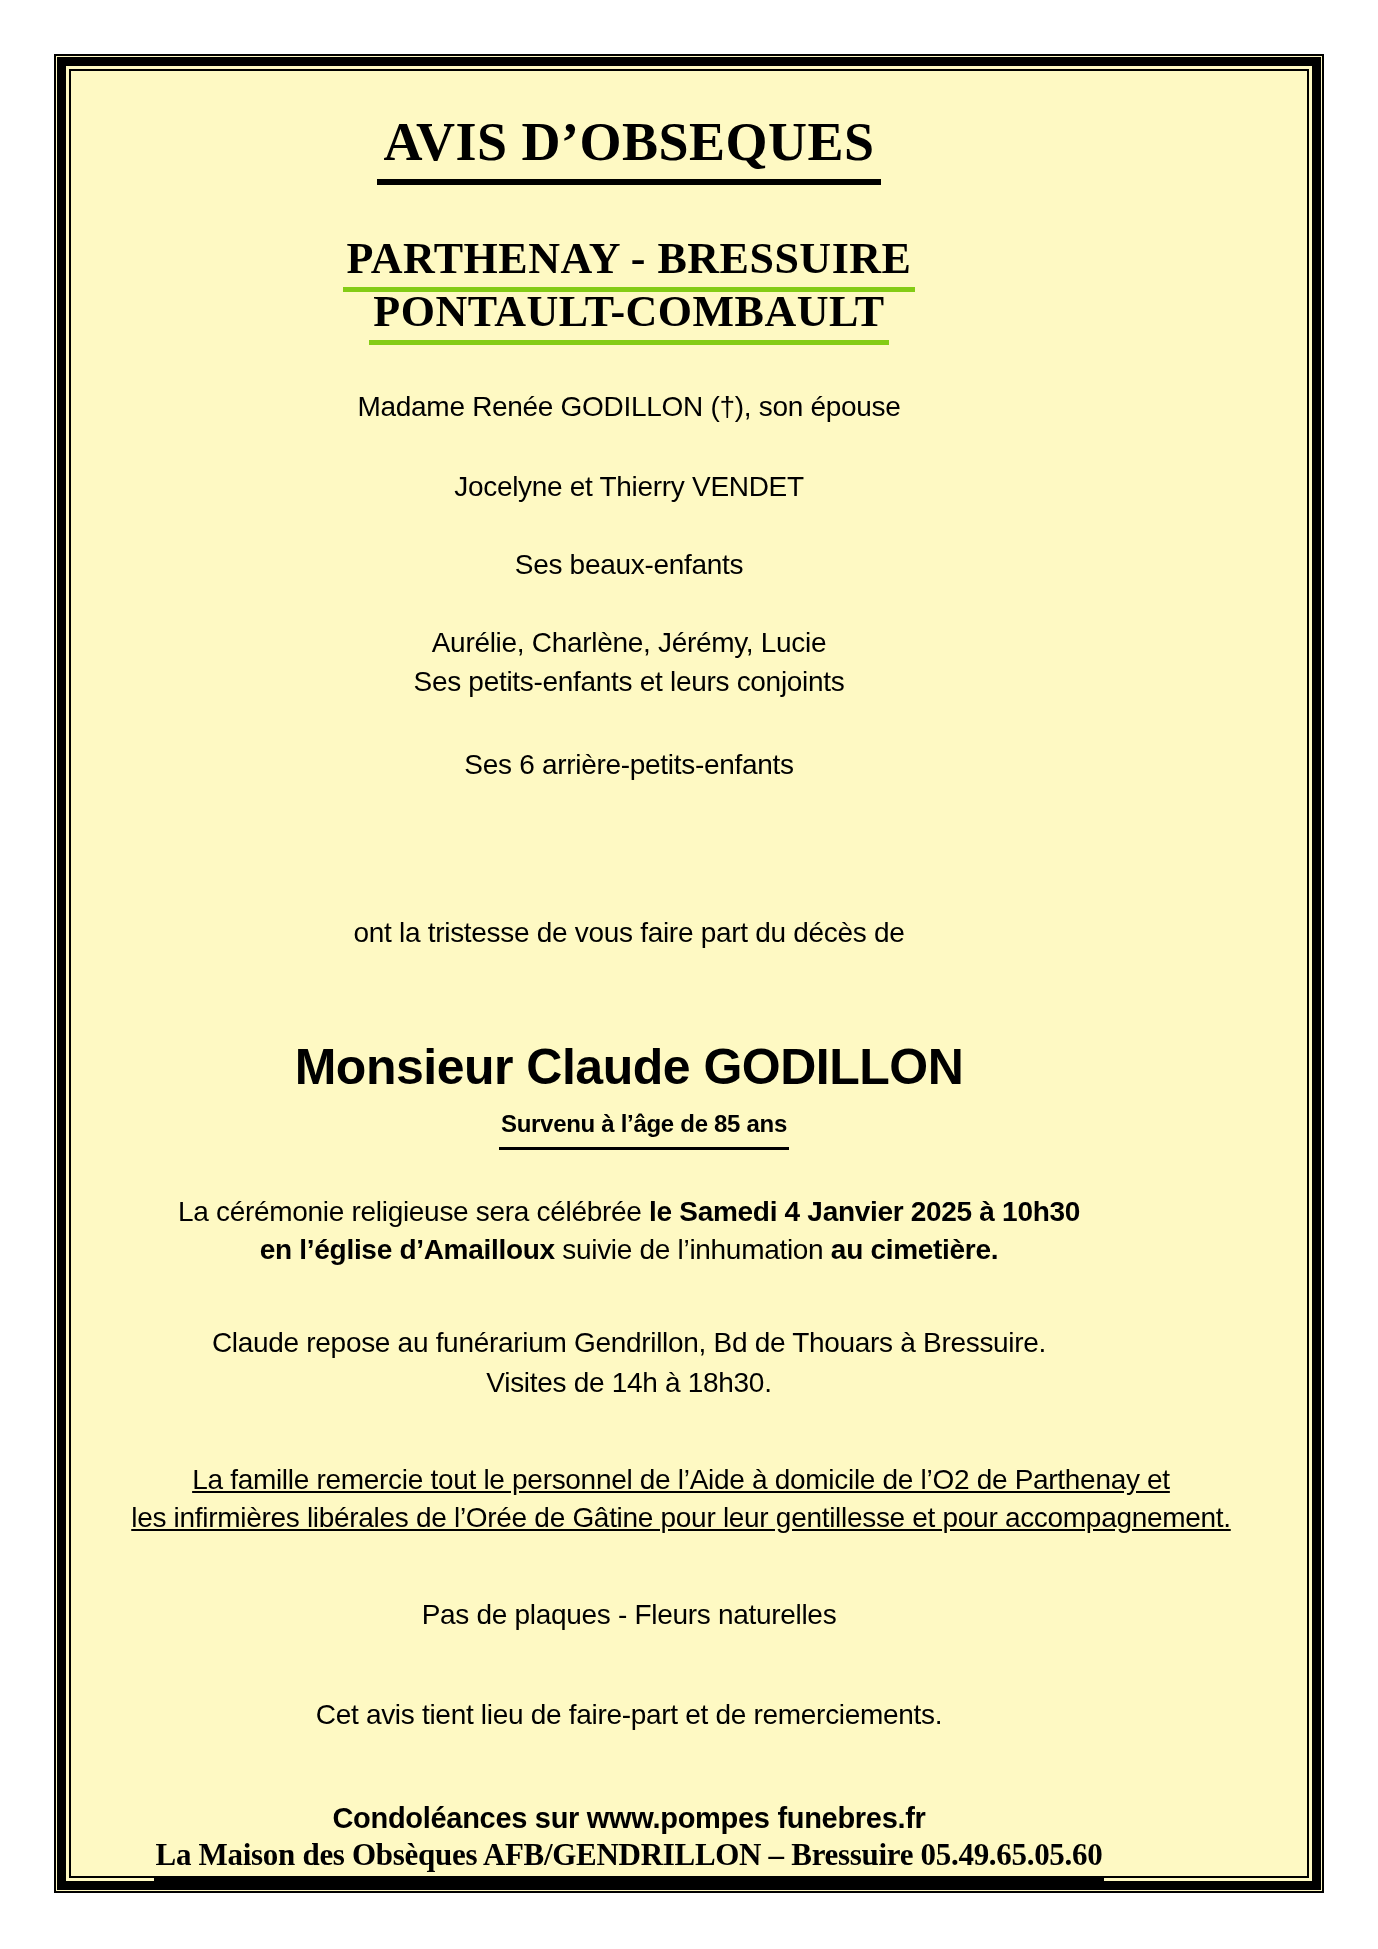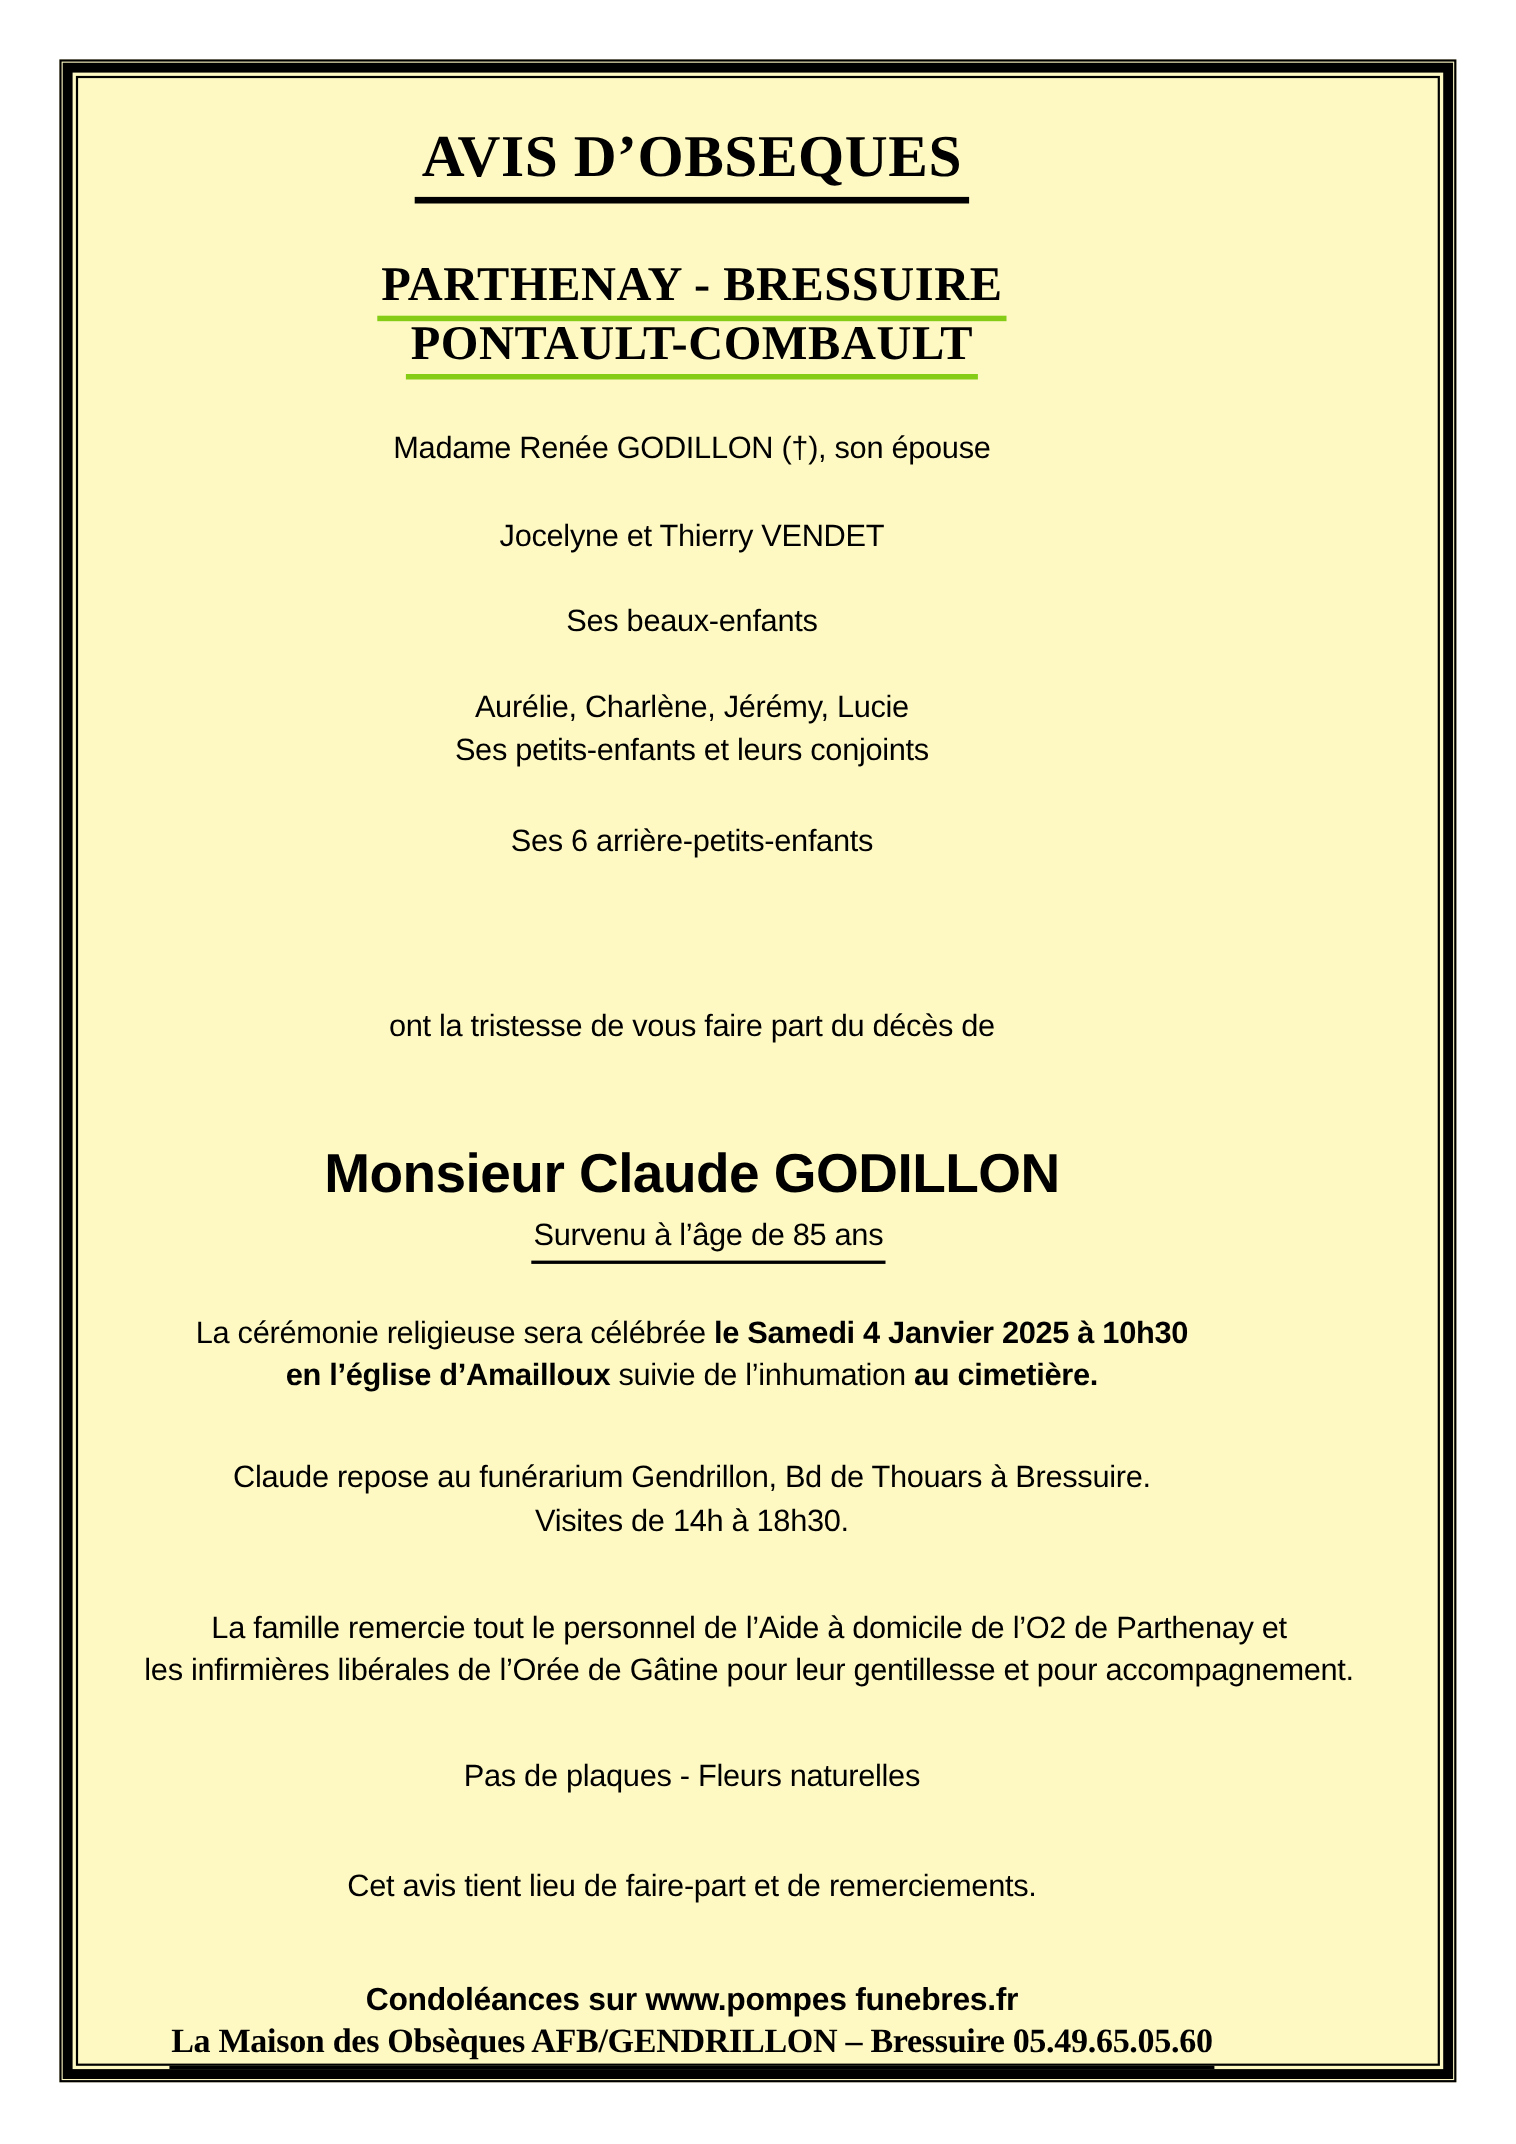--- a/index.html
+++ b/index.html
@@ -36,21 +36,21 @@
   
   .line {
     position: absolute;
     left: 0; right: 120px;
     text-align: center;
     font-size: 28px;
     line-height: 38px;
     letter-spacing: -0.3px;
     white-space: nowrap;
   }
-  .line.wide { right: 16px; }
+  .line.wide { right: 16px; text-decoration: underline; }
   .b { font-weight: bold; }
 
   .title-line { top: 41px; line-height: 60px; }
   .title-text {
     display: inline-block;
     font-family: "Liberation Serif", serif;
     font-weight: bold;
     font-size: 54px;
     letter-spacing: 0.5px;
     border-bottom: 6px solid #000;
@@ -66,22 +66,22 @@
     border-bottom: 5px solid #84cc16;
     padding: 0 4px 2px 4px;
   }
 
   .name-line { top: 963px; line-height: 66px; }
   .name-text { font-size: 50px; font-weight: bold; letter-spacing: -0.5px; }
 
   .age-line { top: 1032px; line-height: 40px; }
   .age-text {
     display: inline-block;
-    font-size: 28px;
-    font-weight: normal;
+    font-size: 24px;
+    font-weight: bold;
     border-bottom: 3px solid #000;
     padding: 0 2px 3px 2px;
     margin-left: 30px;
   }
 
   .condol-line { top: 1727px; line-height: 40px; }
   .condol-text { font-size: 29px; font-weight: bold; }
 
   .maison-line { top: 1763px; line-height: 42px; }
   .maison-text {

